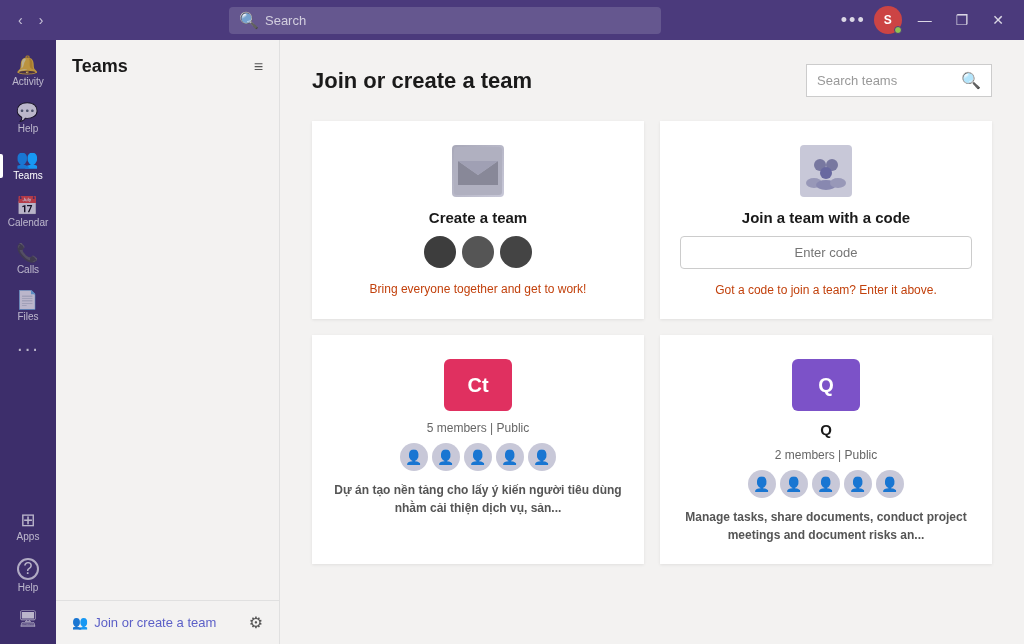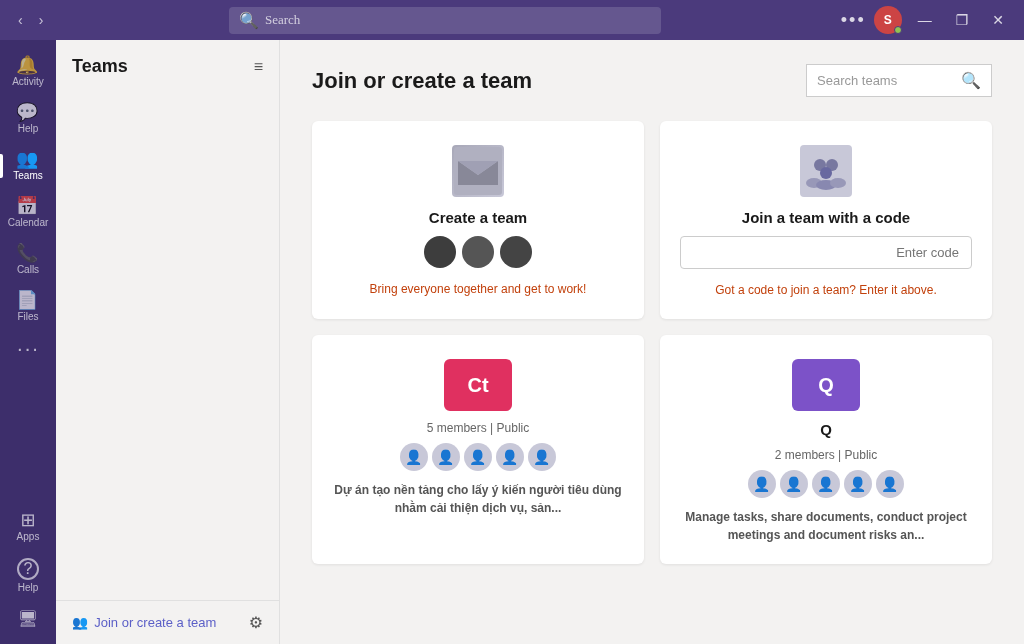--- a/index.html
+++ b/index.html
@@ -27,21 +27,21 @@
       margin: 0 auto;
       display: flex;
       align-items: center;
       background: rgba(255,255,255,0.15);
       border-radius: 4px;
       padding: 4px 10px;
       gap: 6px;
     }
     .search-bar input {
       background: none; border: none; outline: none;
-      color: #7dd3fc; font-size: 13px; width: 100%; font-family: Liberation Serif, serif;
+      color: #7dd3fc; font-size: 13px; width: 100%;
     }
     .search-bar input::placeholder { color: rgba(255,255,255,0.7); }
     .title-bar-right { display: flex; align-items: center; gap: 8px; }
     .dots-btn { background: none; border: none; color: rgba(255,255,255,0.8); font-size: 18px; cursor: pointer; letter-spacing: 2px; }
     .avatar-btn {
       width: 28px; height: 28px; border-radius: 50%;
       background: #c44; color: white; font-size: 12px; font-weight: 600;
       display: flex; align-items: center; justify-content: center;
       cursor: pointer; position: relative; border: none;
     }
@@ -133,21 +133,21 @@
     .search-teams input::placeholder { color: #999; }
 
     
     .cards-grid {
       display: grid;
       grid-template-columns: 1fr 1fr;
       gap: 16px;
     }
     .card {
       background: white;
-      border-radius: 6px;
+      border-radius: 0;
       padding: 24px 20px 20px;
       display: flex; flex-direction: column; align-items: center;
       text-align: center;
       box-shadow: 0 1px 3px rgba(0,0,0,0.08);
       cursor: pointer;
     }
 
     
     .team-icon-diamond {
       width: 52px; height: 52px;
@@ -164,21 +164,21 @@
       width: 32px; height: 32px; border-radius: 50%;
       background: #3d3d3d; display: flex; align-items: center; justify-content: center;
       color: white; font-size: 12px;
     }
     .card-desc { font-size: 12px; color: #c2410c; line-height: 1.5; }
 
     
     .code-input {
       width: 100%; border: 1px solid #ccc; border-radius: 4px;
       padding: 8px 12px; font-size: 13px; color: #999;
-      margin-bottom: 12px; outline: none; text-align: right;
+      margin-bottom: 12px; outline: none; text-align: center;
     }
 
     
     .team-letter-icon {
       width: 68px; height: 52px; border-radius: 6px;
       display: flex; align-items: center; justify-content: center;
       font-size: 20px; font-weight: 700; color: white;
       margin-bottom: 10px;
     }
     .member-avatars { display: flex; gap: 4px; margin-bottom: 10px; }

